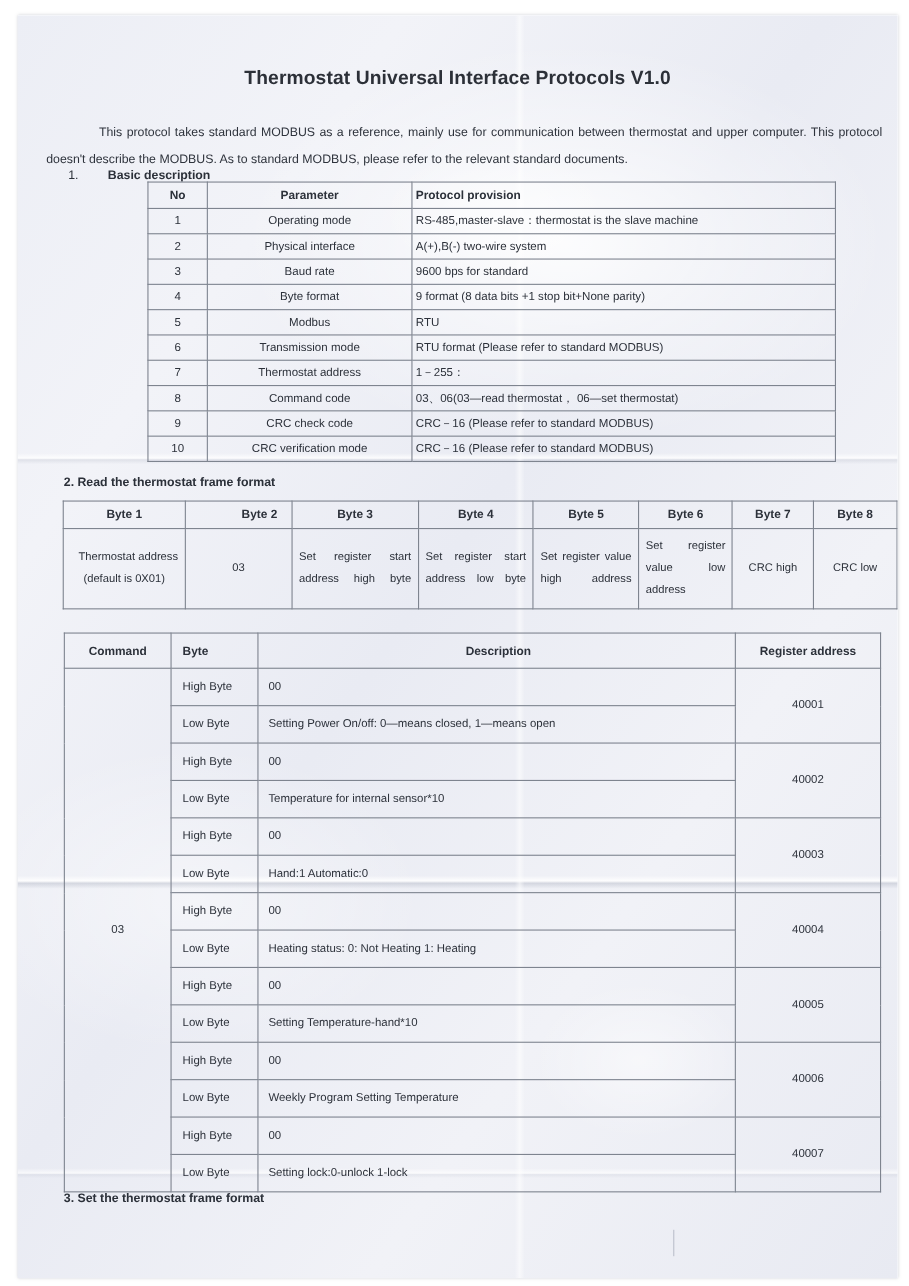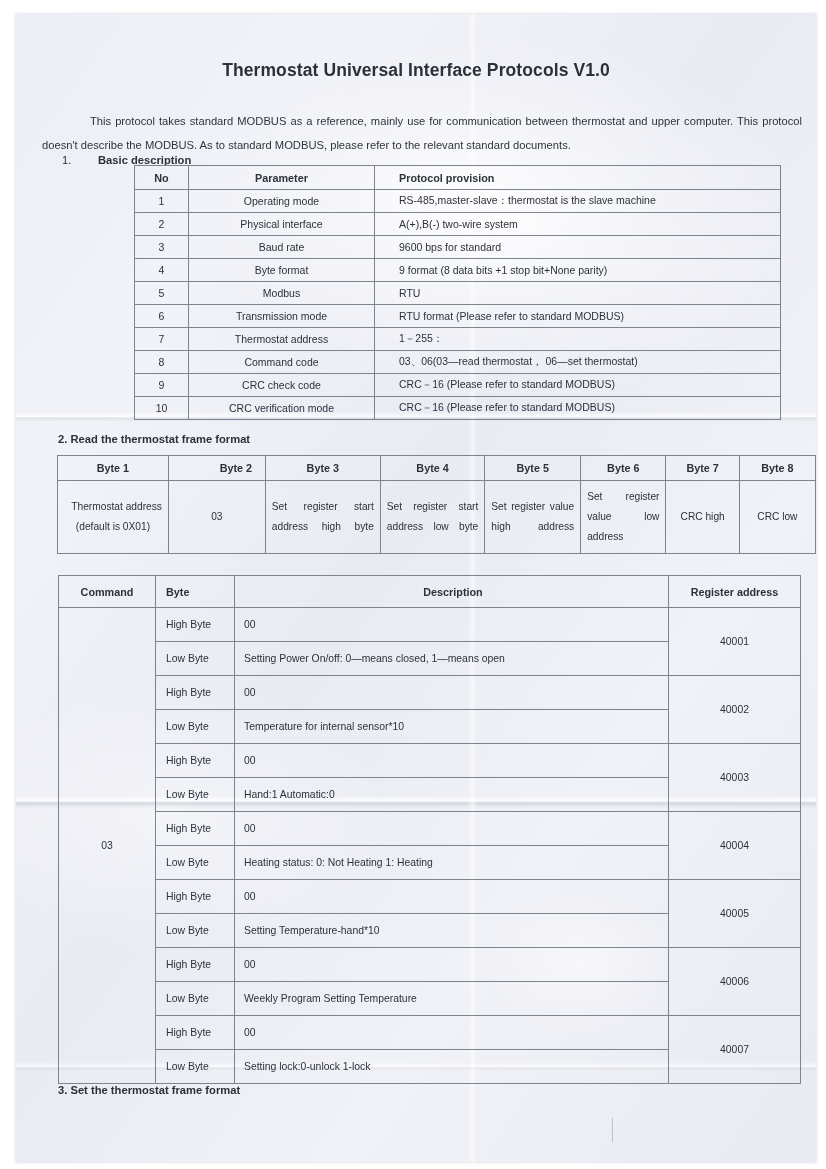--- a/index.html
+++ b/index.html
@@ -124,21 +124,21 @@
 
   
   #tbl-basic {
     left: 118px;
     top: 151px;
   }
   #tbl-basic th { height: 23px; font-size: 10.8px; }
   #tbl-basic td { height: 22px; }
   #tbl-basic .c-no    { width: 41px;  text-align: center; }
   #tbl-basic .c-param { width: 173px; text-align: center; }
-  #tbl-basic .c-prov  { width: 375px; text-align: left; padding-left: 24px; }
+  #tbl-basic .c-prov  { width: 375px; text-align: left; padding-left: 3px; }
 
   
   #tbl-read {
     left: 41px;
     top: 441px;
   }
   #tbl-read th { height: 24px; font-size: 10.8px; }
   #tbl-read td {
     height: 72px;
     text-align: justify;

